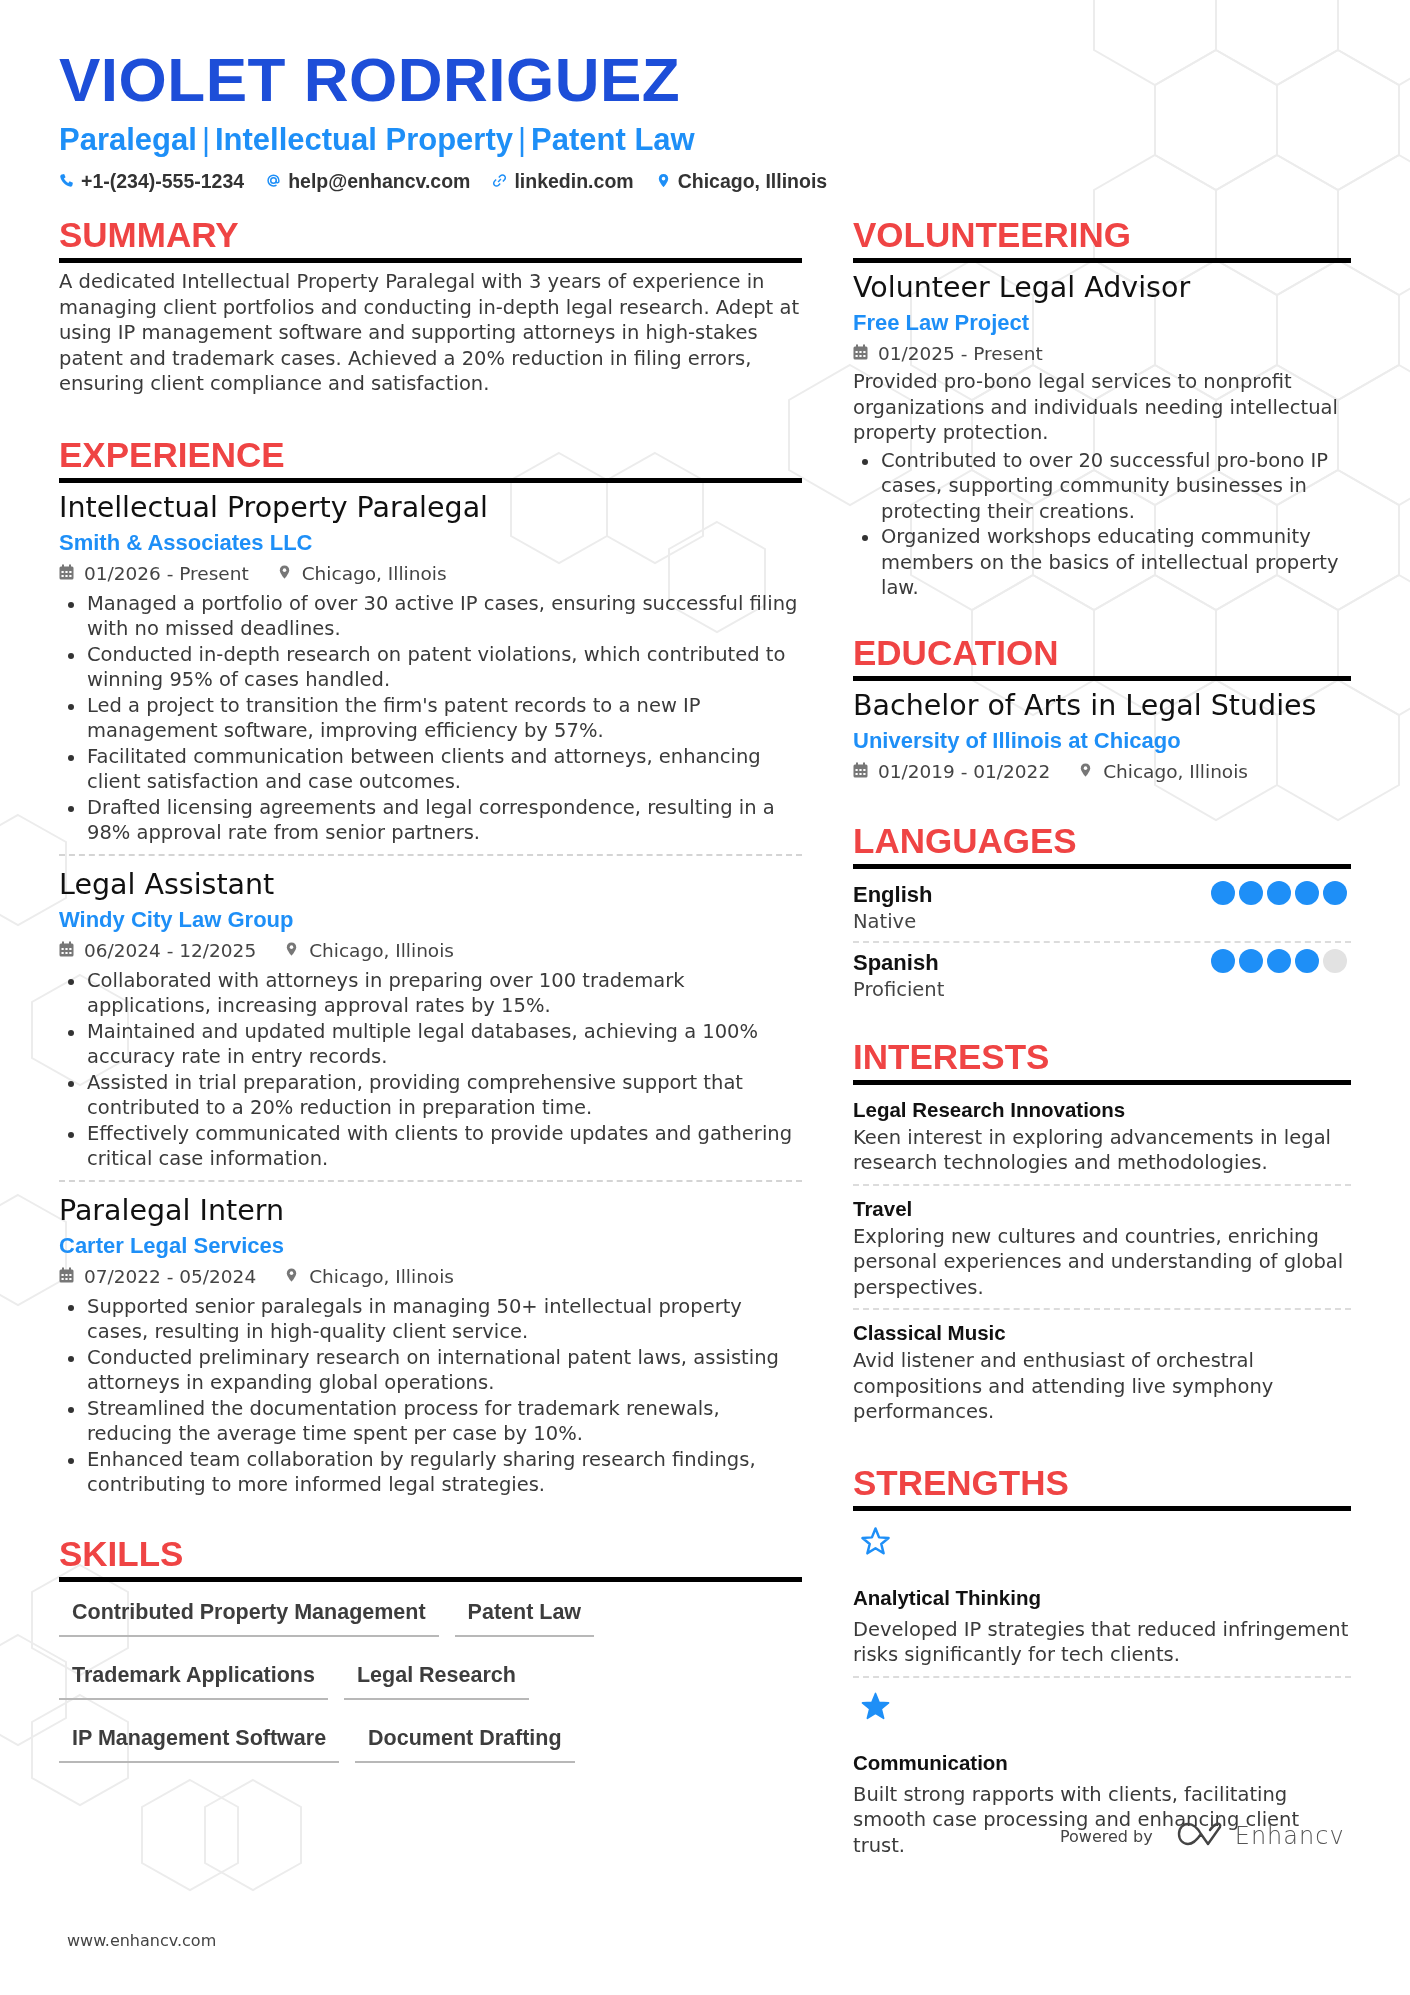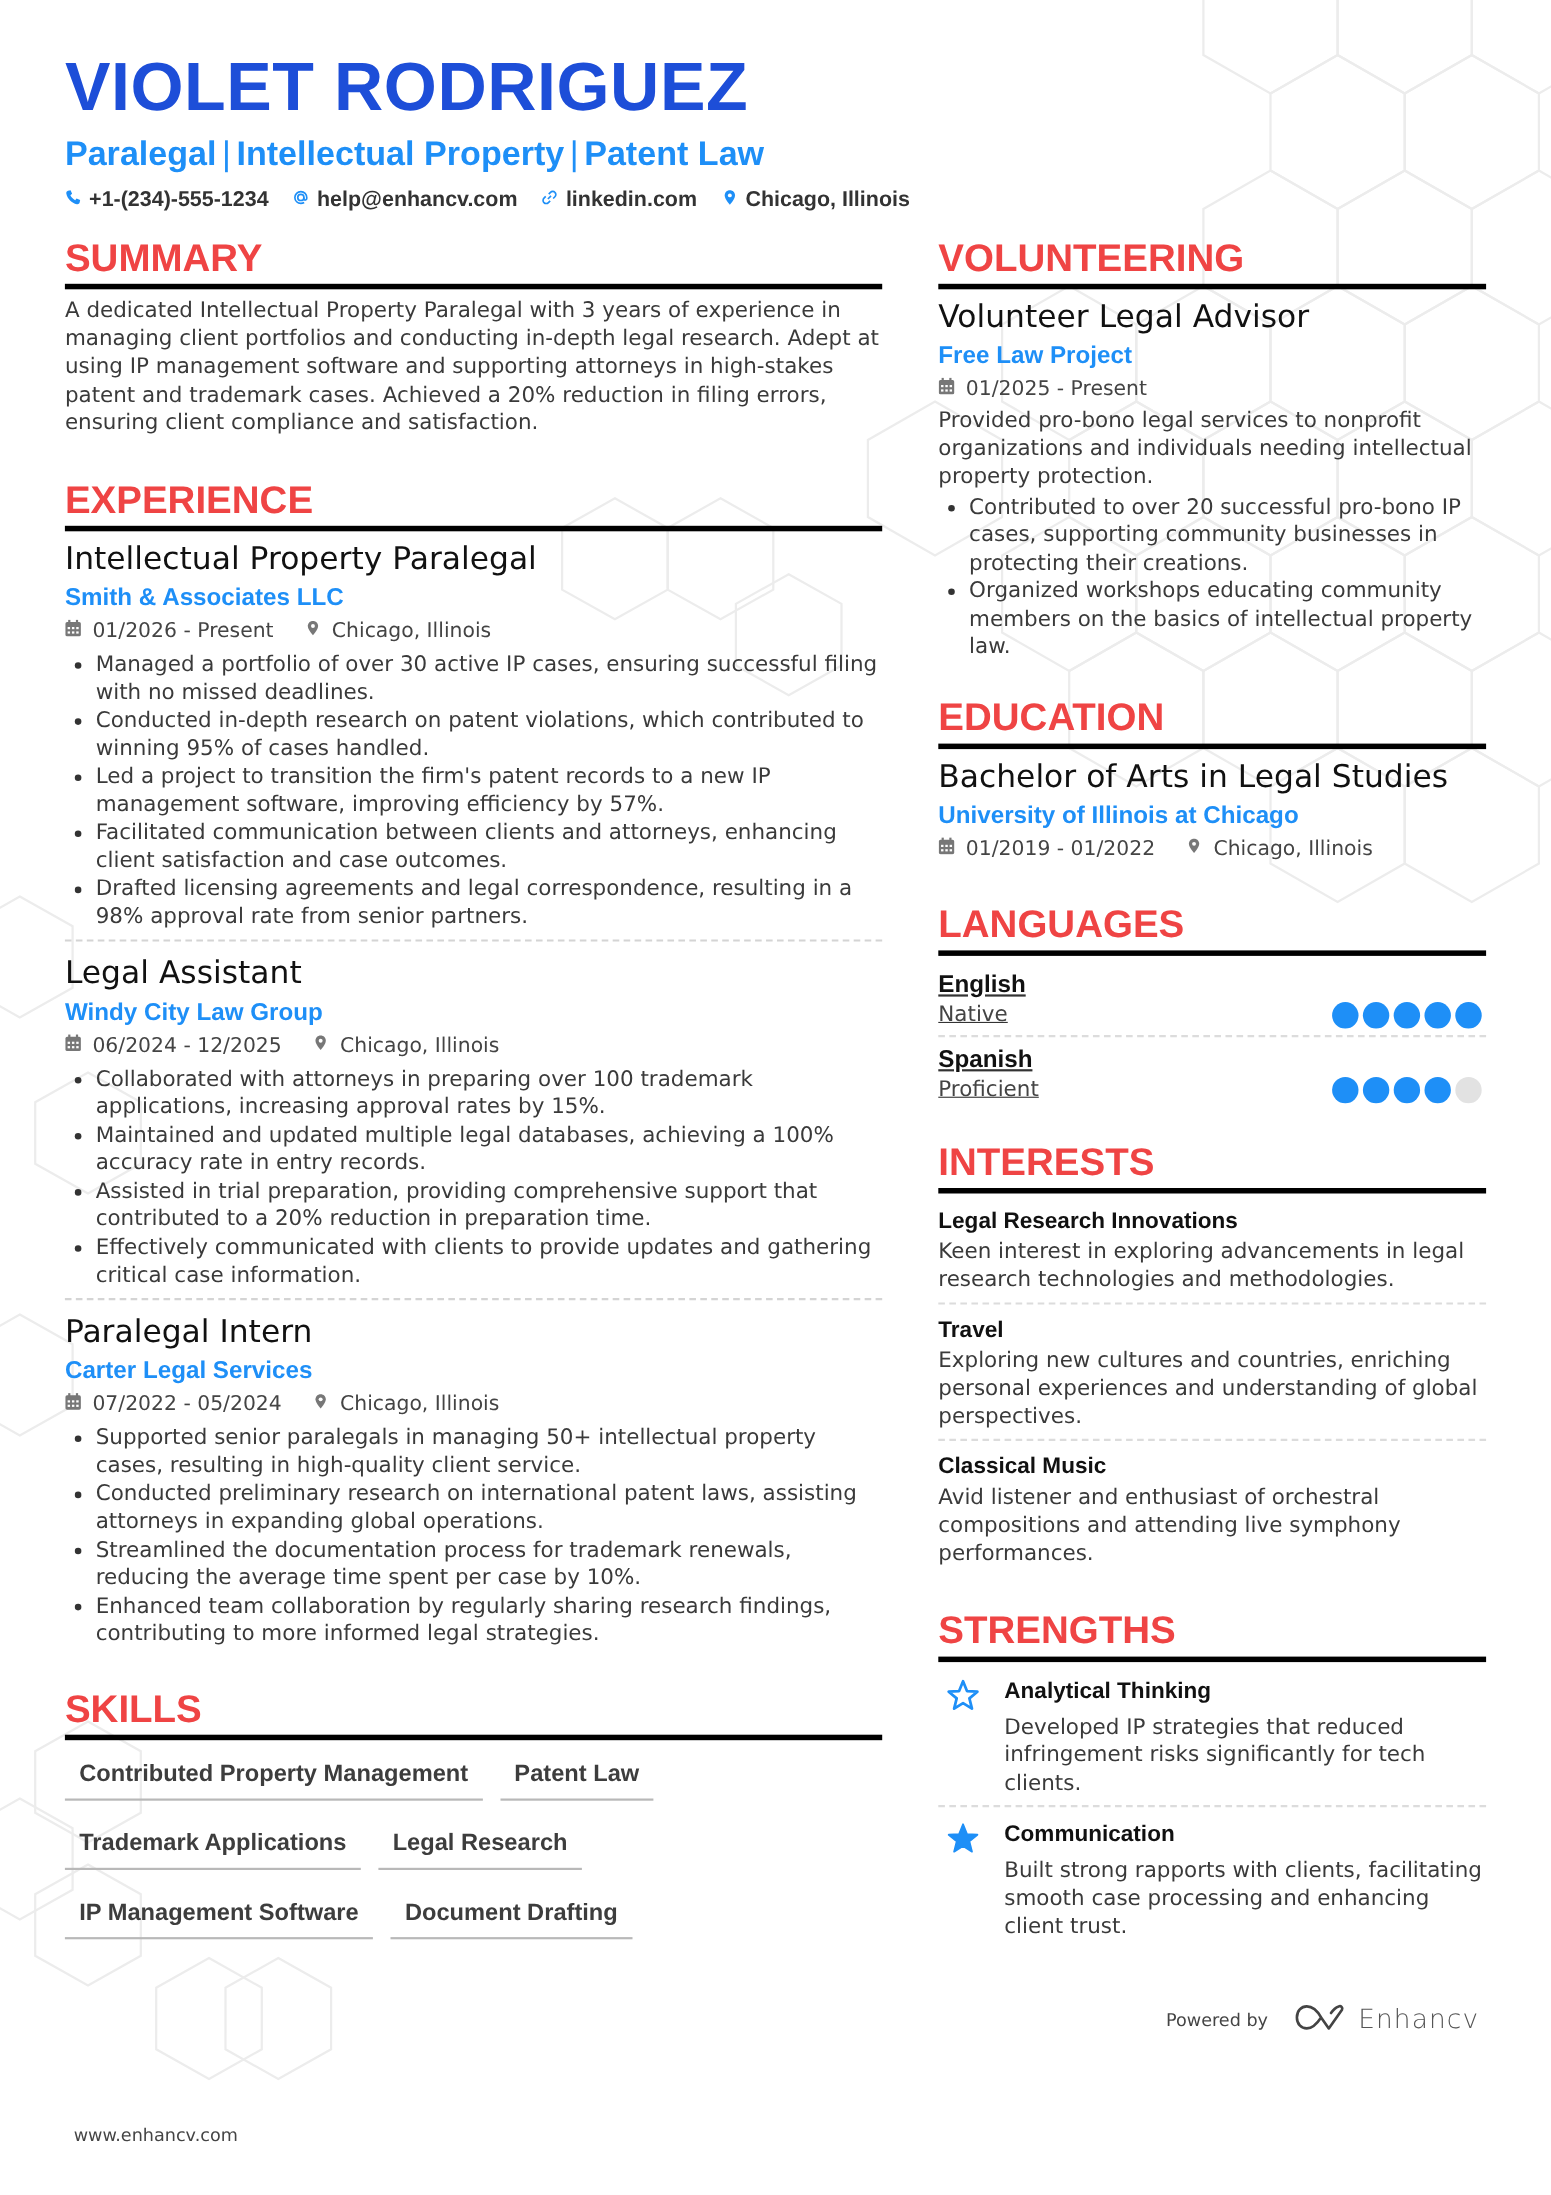--- a/index.html
+++ b/index.html
@@ -33,33 +33,33 @@
   ul.bullets li { position: relative; padding-left: 28px; font-size: 19.5px; line-height: 25.5px; color: #3a3a3a; }
   ul.bullets li::before { content: ""; position: absolute; left: 9px; top: 11px; width: 6px; height: 6px; border-radius: 50%; background: #333; }
 
   .job { padding-bottom: 8px; }
   .job + .job { border-top: 2px dashed #d4d4d4; padding-top: 10px; }
 
   .skills { display: flex; flex-wrap: wrap; gap: 18px 16px; margin-top: 10px; }
   .skill { font-family: "Liberation Sans", sans-serif; font-weight: 700; font-size: 21.5px; color: #3d3d3d; padding: 8px 13px 10px 13px; border-bottom: 2px solid #b8b8b8; }
   .skills-row { display: flex; gap: 16px; width: 100%; }
 
-  .lang { display: flex; justify-content: space-between; align-items: flex-end; padding: 6px 0 6px 0; text-decoration: underline; }
+  .lang { display: flex; justify-content: space-between; align-items: flex-start; padding: 6px 0 6px 0; }
   .lang + .lang { border-top: 2px dashed #dcdcdc; }
   .lang-name { font-family: "Liberation Sans", sans-serif; font-weight: 700; font-size: 22px; color: #111; line-height: 28px; }
   .lang-level { font-size: 19.5px; color: #444; line-height: 26px; }
   .dots { display: flex; gap: 4px; margin-right: 4px; }
   .dot { width: 24px; height: 24px; border-radius: 50%; background: #1e8ff7; }
   .dot.off { background: #e2e2e2; }
 
   .interest { padding: 4px 0 8px 0; }
   .interest + .interest { border-top: 2px dashed #dcdcdc; padding-top: 8px; }
   .interest-title { font-family: "Liberation Sans", sans-serif; font-weight: 700; font-size: 20.5px; color: #111; line-height: 30px; }
 
-  .strength { display: flex; gap: 20px; padding: 6px 0 8px 0; }
+  .strength { display: flex; gap: 20px; padding: 6px 0 8px 0; flex-direction: column; }
   .strength + .strength { border-top: 2px dashed #dcdcdc; padding-top: 10px; }
   .strength-icon { width: 40px; flex: 0 0 40px; padding-left: 6px; padding-top: 2px; }
   .strength-icon svg { width: 33px; height: 33px; }
   .strength-title { font-family: "Liberation Sans", sans-serif; font-weight: 700; font-size: 20.5px; color: #111; line-height: 30px; margin-bottom: 4px; }
 
   .footer-left { position: absolute; left: 67px; top: 1931px; font-size: 16px; color: #444; }
   .footer-right { position: absolute; left: 1060px; top: 1821px; display: flex; align-items: center; gap: 24px; }
   .powered { font-size: 16px; color: #444; }
   .brand { display: flex; align-items: center; gap: 12px; }
   .brand-name { font-size: 24px; color: #555; letter-spacing: 1px; font-family: "DejaVu Sans", sans-serif; font-weight: 300; }

